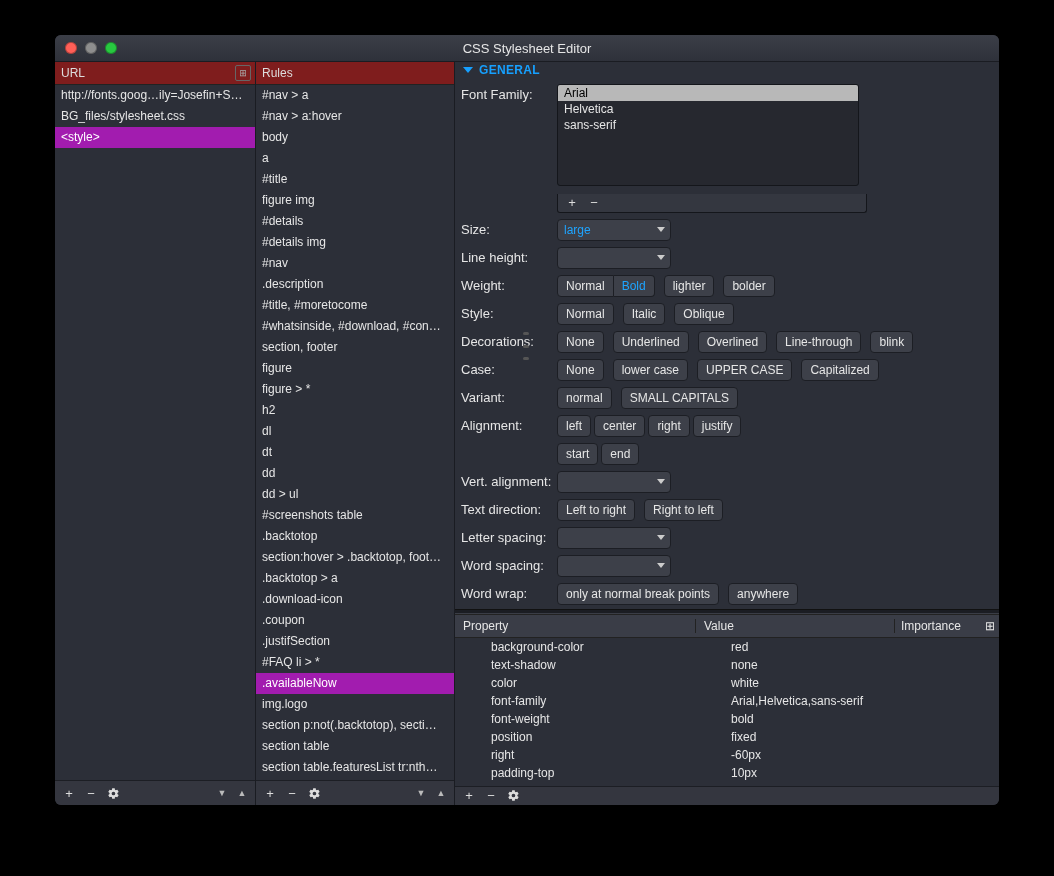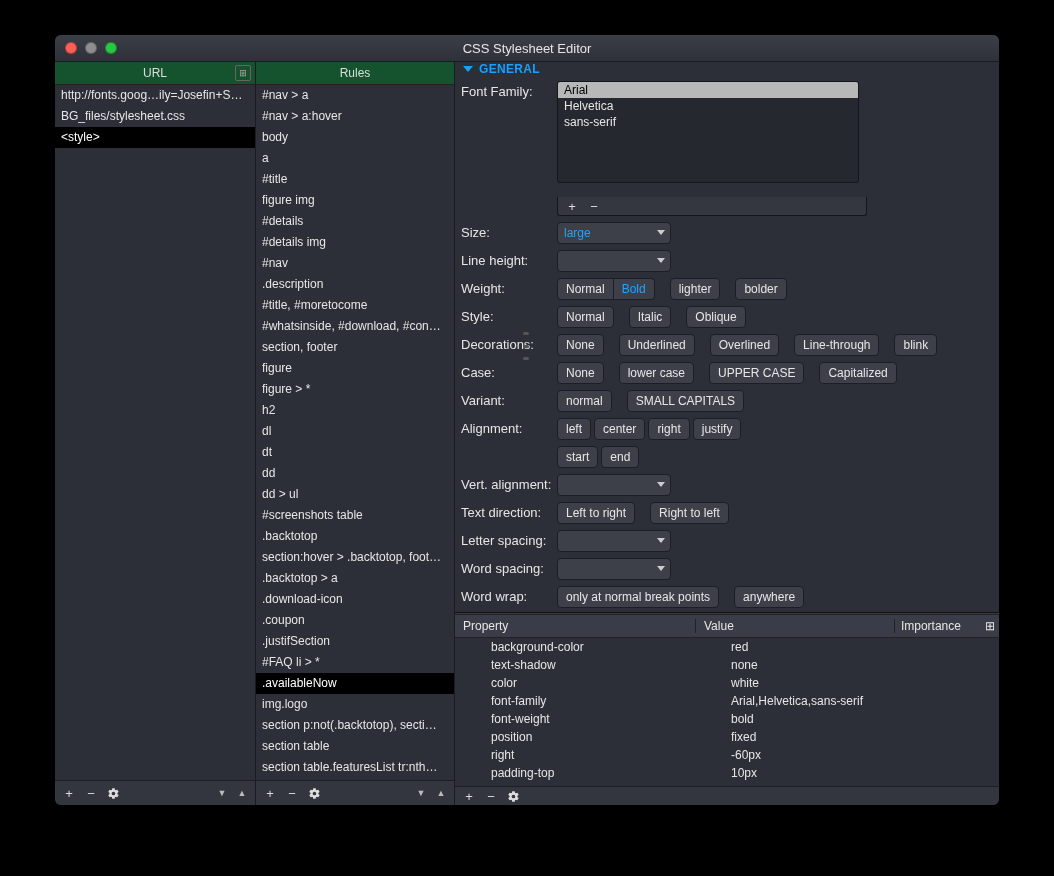--- a/index.html
+++ b/index.html
@@ -8,39 +8,39 @@
   .titlebar{height:26px;background:linear-gradient(#3b3e47,#2e313a);display:flex;align-items:center;position:relative;border-bottom:1px solid #1a1c22;}
   .traffic{display:flex;gap:8px;margin-left:10px;}
   .light{width:12px;height:12px;border-radius:50%;box-shadow:inset 0 0 0 1px rgba(0,0,0,0.3);}
   .light.red{background:#ff5f57;}
   .light.yellow{background:#8e8e8e;}
   .light.green{background:#28c840;}
   .wtitle{position:absolute;left:0;right:0;text-align:center;font-size:13px;color:#e6e6e6;}
   .cols{flex:1;display:flex;min-height:0;}
   .pane{display:flex;flex-direction:column;border-right:1px solid #1a1c22;}
   .pane.url{width:200px;} .pane.rules{width:198px;} .pane.main{flex:1;border-right:none;}
-  .hdr{height:22px;background:#14532d;border-bottom:1px solid #222;display:flex;align-items:center;padding:0 14px;font-size:12px;color:#ddd;position:relative;justify-content:center;}
+  .hdr{height:22px;background:#7f1d1d;border-bottom:1px solid #222;display:flex;align-items:center;padding:0 6px;font-size:12px;color:#ddd;position:relative;}
   .hdr .ico-right{position:absolute;right:4px;top:3px;width:14px;height:14px;border:1px solid #666;border-radius:2px;display:flex;align-items:center;justify-content:center;font-size:9px;color:#aaa;}
   .list{flex:1;overflow:hidden;}
   .row{padding:2px 6px;font-size:12px;line-height:17px;white-space:nowrap;overflow:hidden;text-overflow:ellipsis;cursor:default;}
-  .row.sel{background:#000000;color:#fff;}
+  .row.sel{background:#a21caf;color:#fff;}
   .footer{height:24px;background:#34363f;border-top:1px solid #1c1e24;display:flex;align-items:center;padding:0 4px;gap:2px;}
   .fbtn{width:20px;height:18px;display:flex;align-items:center;justify-content:center;color:#ddd;font-size:13px;border-radius:3px;}
   .gear-icon-svg{width:13px;height:13px;fill:#ddd;}
   .spacer{flex:1;}
   .arrowbtn{width:18px;height:18px;display:flex;align-items:center;justify-content:center;color:#bbb;font-size:9px;}
   
   .main-scroll{flex:1;overflow:hidden;display:flex;flex-direction:column;}
   .section-hdr{height:22px;display:flex;align-items:center;padding:0 8px;background:#2c2f38;border-bottom:1px solid #2c2f38;}
   .tri{width:0;height:0;border-left:5px solid transparent;border-right:5px solid transparent;border-top:6px solid #16a0ff;margin-right:6px;}
   .section-title{color:#16a0ff;font-weight:bold;font-size:12px;letter-spacing:.3px;}
   .form{padding:4px 6px 2px 6px;}
   .fr{display:flex;align-items:flex-start;margin-bottom:6px;}
   .flabel{width:96px;padding-top:3px;font-size:13px;color:#e6e6e6;}
-  .fctrl{flex:1;display:flex;flex-wrap:wrap;gap:15px;}
+  .fctrl{flex:1;display:flex;flex-wrap:wrap;gap:9px;}
   .listbox{width:300px;height:100px;background:#26282f;border:1px solid #14161b;border-radius:3px;overflow:hidden;}
   .lb-row{padding:1px 6px;font-size:12px;}
   .lb-row.sel{background:#b8b8b8;color:#000;}
   .lb-bar{height:18px;background:#343740;border-top:1px solid #1b1d22;display:flex;align-items:center;padding:0 4px;gap:2px;margin-top:-1px;width:300px;border:1px solid #14161b;border-top:none;border-radius:0 0 3px 3px;}
   .seg{display:inline-flex;align-items:center;height:20px;padding:0 8px;background:#3d4049;border:1px solid #1c1e24;border-radius:4px;font-size:12px;color:#e6e6e6;}
   .seg.sel{color:#1ea4ff;}
   .combo{width:100px;height:20px;background:#3d4049;border:1px solid #1c1e24;border-radius:4px;display:flex;align-items:center;padding:0 6px;font-size:12px;color:#ddd;position:relative;}
   .combo .cv{color:#1ea4ff;}
   .combo .car{position:absolute;right:5px;top:7px;width:0;height:0;border-left:4px solid transparent;border-right:4px solid transparent;border-top:5px solid #ccc;}
   .divider{height:4px;background:#1b1d23;border-top:1px solid #111;border-bottom:1px solid #3a3d46;}

